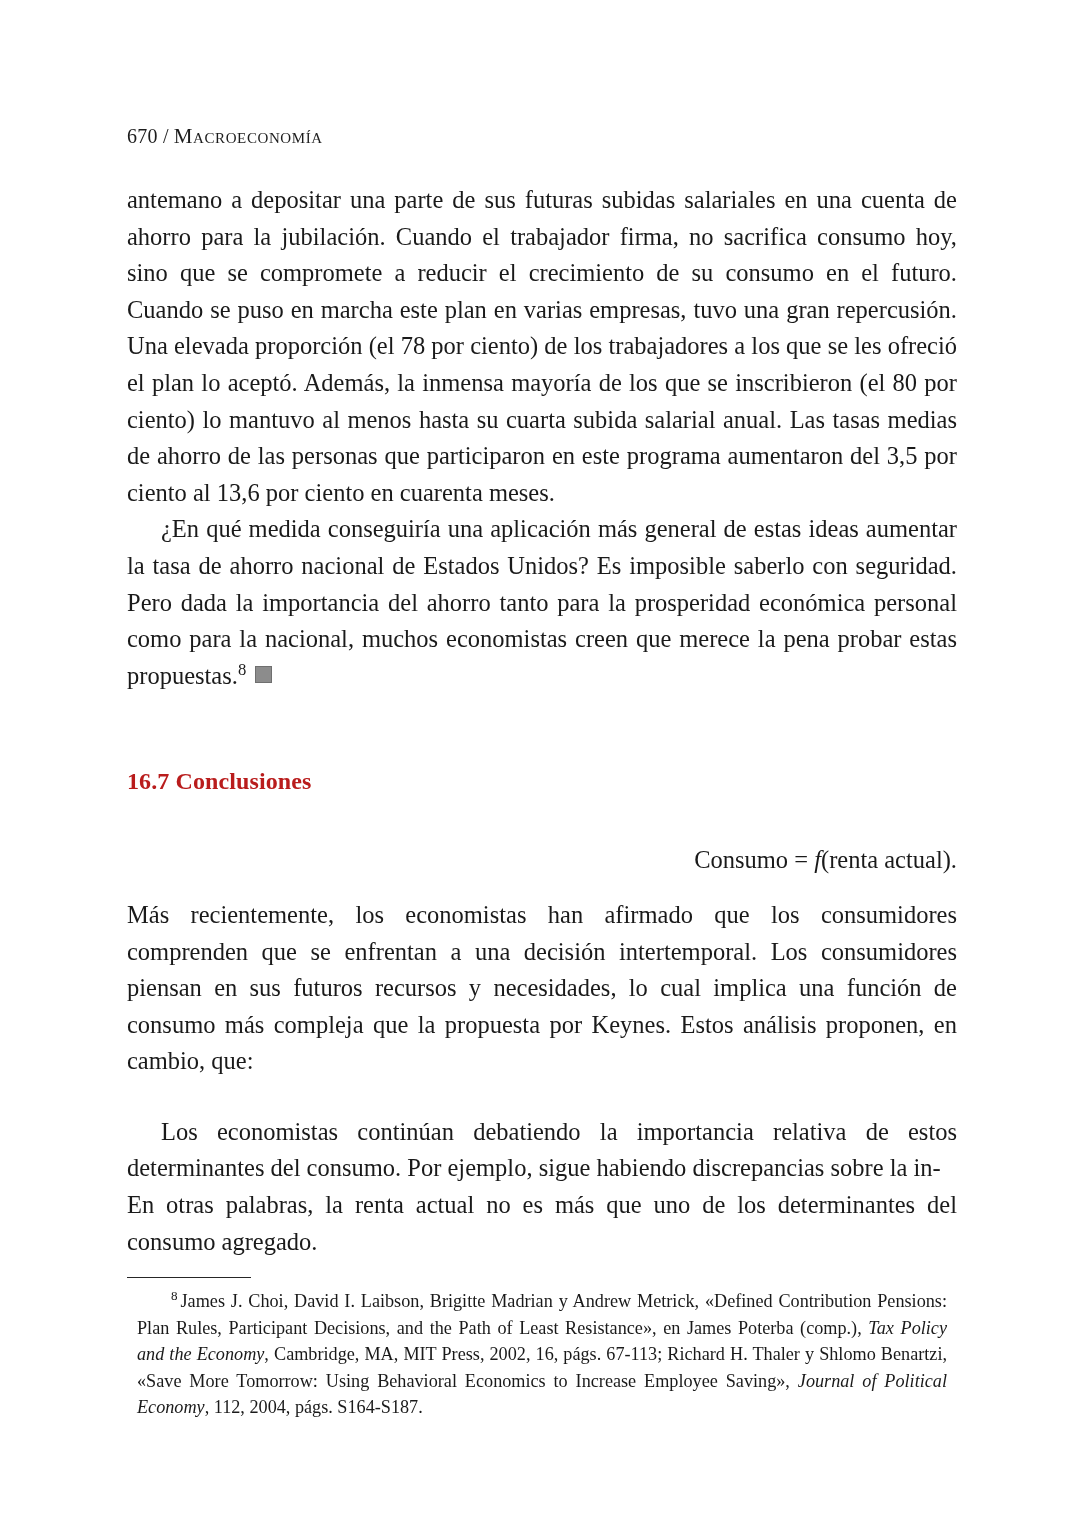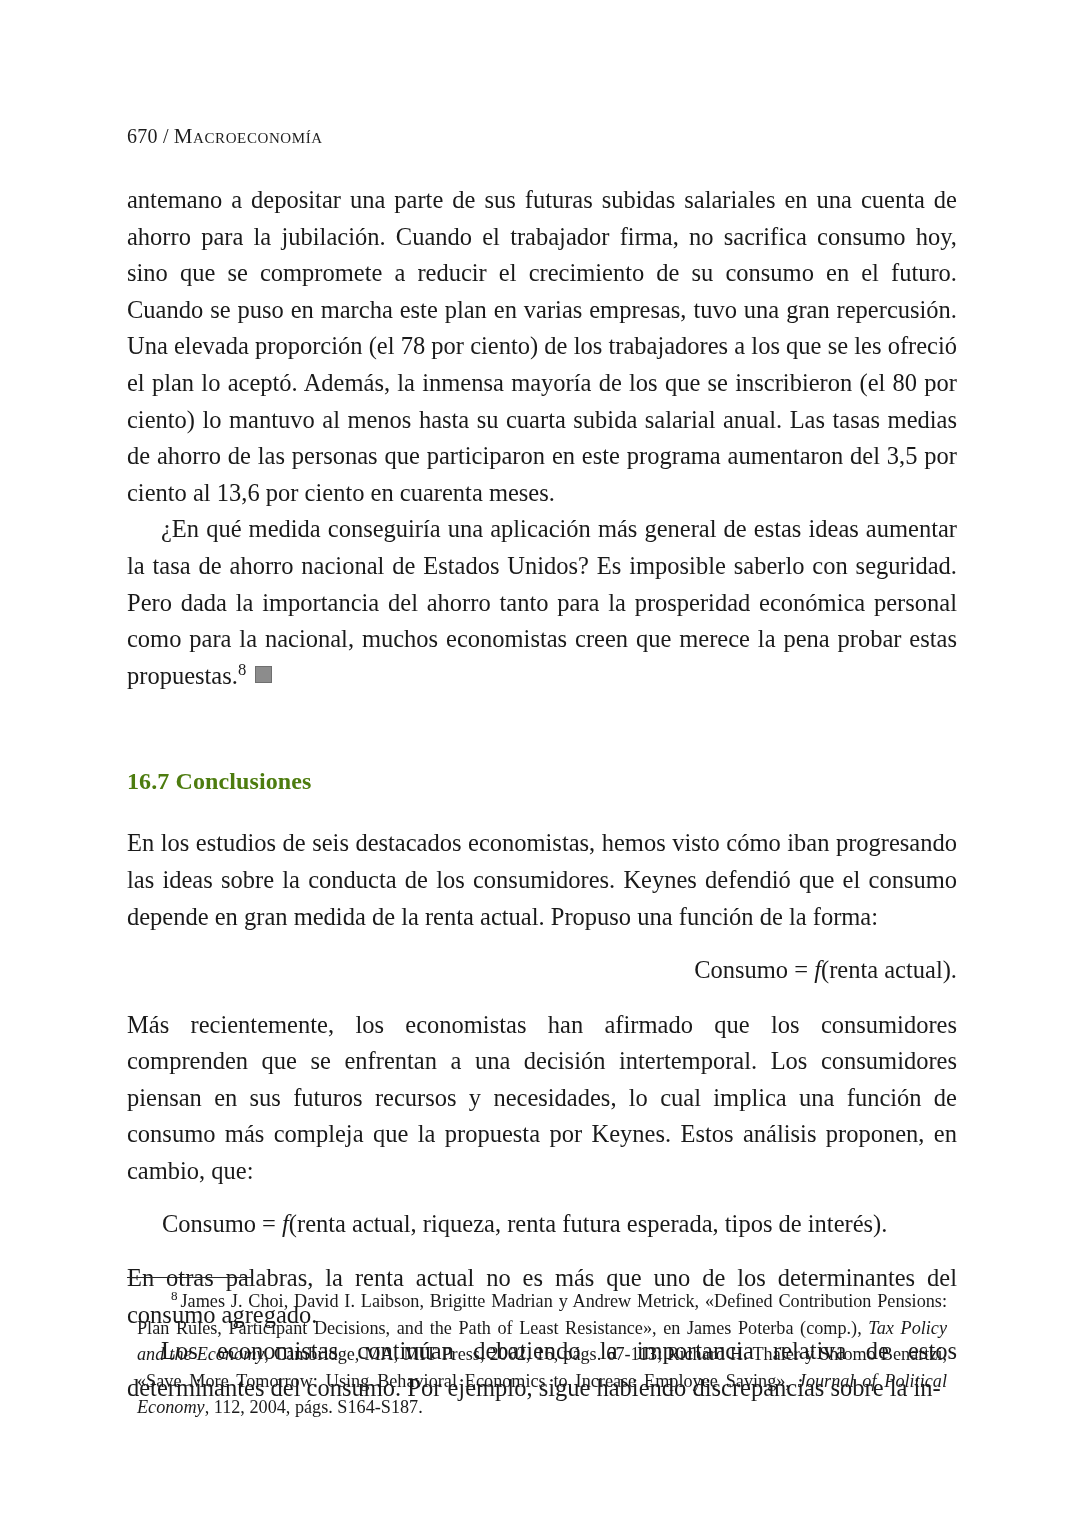--- a/index.html
+++ b/index.html
@@ -69,21 +69,21 @@
     line-height: 0;
   }
 
   h2.section-title {
     margin: 0;
     font-family: "Liberation Serif", "DejaVu Serif", serif;
     font-weight: bold;
     font-size: 24px;
     line-height: 32px;
     letter-spacing: 0.1px;
-    color: #4d7c0f;
+    color: #b91c1c;
   }
 
   p.formula {
     margin: 0;
     font-size: 24.5px;
     line-height: 36.6px;
     color: #1a1a1a;
   }
   p.formula.centered { text-align: right; }
   p.formula.indented { padding-left: 35px; }
@@ -141,39 +141,37 @@
     <p class="body">antemano a depositar una parte de sus futuras subidas salariales en una cuenta de ahorro para la jubilación. Cuando el trabajador firma, no sacrifica consumo hoy, sino que se compromete a reducir el crecimiento de su consumo en el futuro. Cuando se puso en marcha este plan en varias empresas, tuvo una gran repercusión. Una elevada proporción (el 78 por ciento) de los trabajadores a los que se les ofreció el plan lo aceptó. Además, la inmensa mayoría de los que se inscribieron (el 80 por ciento) lo mantuvo al menos hasta su cuarta subida salarial anual. Las tasas medias de ahorro de las personas que participaron en este programa aumentaron del 3,5 por ciento al 13,6 por ciento en cuarenta meses.</p>
 
     <p class="body indent"><span>¿En qué medida conseguiría una aplicación más general de estas ideas aumentar la tasa de ahorro nacional de Estados Unidos? Es imposible saberlo con seguridad. Pero dada la importancia del ahorro tanto para la prosperidad económica personal como para la nacional, muchos economistas creen que merece la pena probar estas propuestas.</span><sup class="fnref">8</sup><span class="endmark"></span></p>
 
     <div class="gap-before-heading"></div>
 
     <h2 class="section-title">16.7 Conclusiones</h2>
 
     <div class="gap-after-heading"></div>
 
-    <p class="body">En los estudios de seis destacados economistas, hemos visto cómo iban progresando las ideas sobre la conducta de los consumidores. Keynes defendió que el consumo depende en gran medida de la renta actual. Propuso una función de la forma:</p>
 
     <div class="gap-formula-top"></div>
 
     <p class="formula centered"><span>Consumo = </span><span class="fvar">f</span><span>(renta actual).</span></p>
 
     <div class="gap-formula-bottom"></div>
 
     <p class="body">Más recientemente, los economistas han afirmado que los consumidores comprenden que se enfrentan a una decisión intertemporal. Los consumidores piensan en sus futuros recursos y necesidades, lo cual implica una función de consumo más compleja que la propuesta por Keynes. Estos análisis proponen, en cambio, que:</p>
 
     <div class="gap-formula2-top"></div>
 
-    <p class="formula indented"><span>Consumo = </span><span class="fvar">f</span><span>(renta actual, riqueza, renta futura esperada, tipos de interés).</span></p>
 
     <div class="gap-formula2-bottom"></div>
 
+    <p class="body indent">Los economistas continúan debatiendo la importancia relativa de estos determinantes del consumo. Por ejemplo, sigue habiendo discrepancias sobre la in-</p>
+
     <p class="body">En otras palabras, la renta actual no es más que uno de los determinantes del consumo agregado.</p>
-
-    <p class="body indent">Los economistas continúan debatiendo la importancia relativa de estos determinantes del consumo. Por ejemplo, sigue habiendo discrepancias sobre la in-</p>
 
   </div>
 
   <div class="footnote-area">
     <div class="footnote-rule"></div>
     <p class="footnote"><sup>8</sup><span>James J. Choi, David I. Laibson, Brigitte Madrian y Andrew Metrick, «Defined Contribution Pensions: Plan Rules, Participant Decisions, and the Path of Least Resistance», en James Poterba (comp.), </span><span class="it">Tax Policy and the Economy</span><span>, Cambridge, MA, MIT Press, 2002, 16, págs. 67-113; Richard H. Thaler y Shlomo Benartzi, «Save More Tomorrow: Using Behavioral Economics to Increase Employee Saving», </span><span class="it">Journal of Political Economy</span><span>, 112, 2004, págs. S164-S187.</span></p>
   </div>
 
 </div>
 

